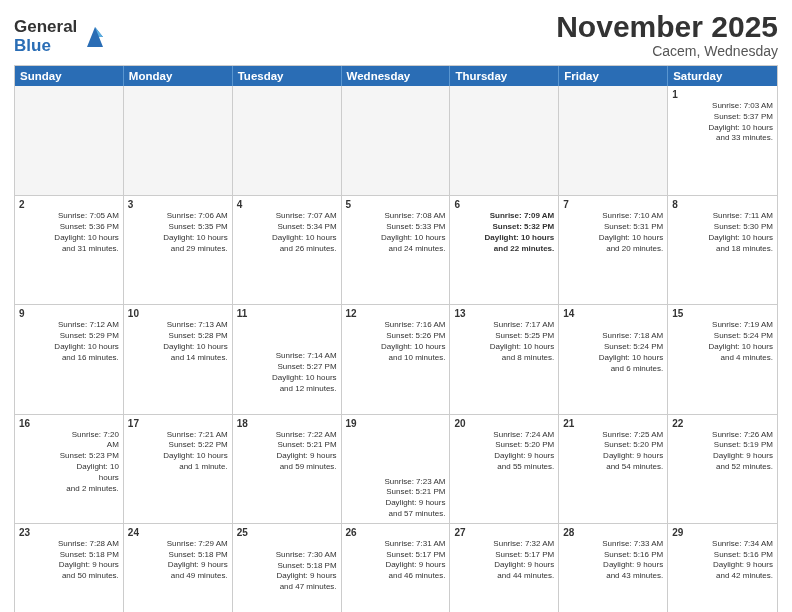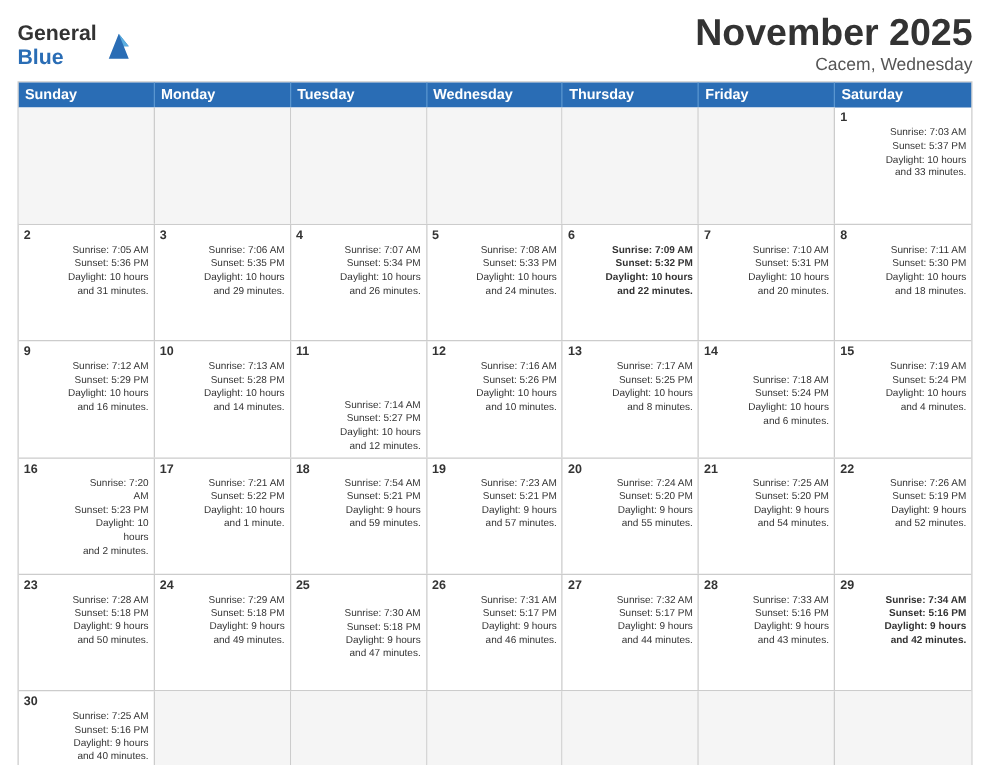--- a/index.html
+++ b/index.html
@@ -271,28 +271,28 @@
           </div>
           <div class="cal-cell">
             <span class="day-num">17</span>
             <div class="cell-text" style="white-space: pre-line;">Sunrise: 7:21 AM
 Sunset: 5:22 PM
 Daylight: 10 hours
 and 1 minute.</div>
           </div>
           <div class="cal-cell">
             <span class="day-num">18</span>
-            <div class="cell-text" style="white-space: pre-line;">Sunrise: 7:54 AM
+            <div class="cell-text" style="white-space: pre-line;">Sunrise: 7:22 AM
 Sunset: 5:21 PM
 Daylight: 9 hours
 and 59 minutes.</div>
           </div>
           <div class="cal-cell">
             <span class="day-num">19</span>
-            <div class="cell-text" style="white-space: pre-line;">Sunrise: 7:23 AM
+            <div class="cell-text" style="white-space: pre-line; margin-top: 48px;">Sunrise: 7:23 AM
 Sunset: 5:21 PM
 Daylight: 9 hours
 and 57 minutes.</div>
           </div>
           <div class="cal-cell">
             <span class="day-num">20</span>
             <div class="cell-text" style="white-space: pre-line;">Sunrise: 7:24 AM
 Sunset: 5:20 PM
 Daylight: 9 hours
 and 55 minutes.</div>
@@ -350,21 +350,21 @@
           </div>
           <div class="cal-cell">
             <span class="day-num">28</span>
             <div class="cell-text" style="white-space: pre-line;">Sunrise: 7:33 AM
 Sunset: 5:16 PM
 Daylight: 9 hours
 and 43 minutes.</div>
           </div>
           <div class="cal-cell">
             <span class="day-num">29</span>
-            <div class="cell-text" style="white-space: pre-line; font-weight: bold;">Sunrise: 7:34 AM
+            <div class="cell-text" style="white-space: pre-line;">Sunrise: 7:34 AM
 Sunset: 5:16 PM
 Daylight: 9 hours
 and 42 minutes.</div>
           </div>
         </div>
         <div class="cal-row">
           <div class="cal-cell">
             <span class="day-num">30</span>
             <div class="cell-text" style="white-space: pre-line;">Sunrise: 7:25 AM
 Sunset: 5:16 PM

